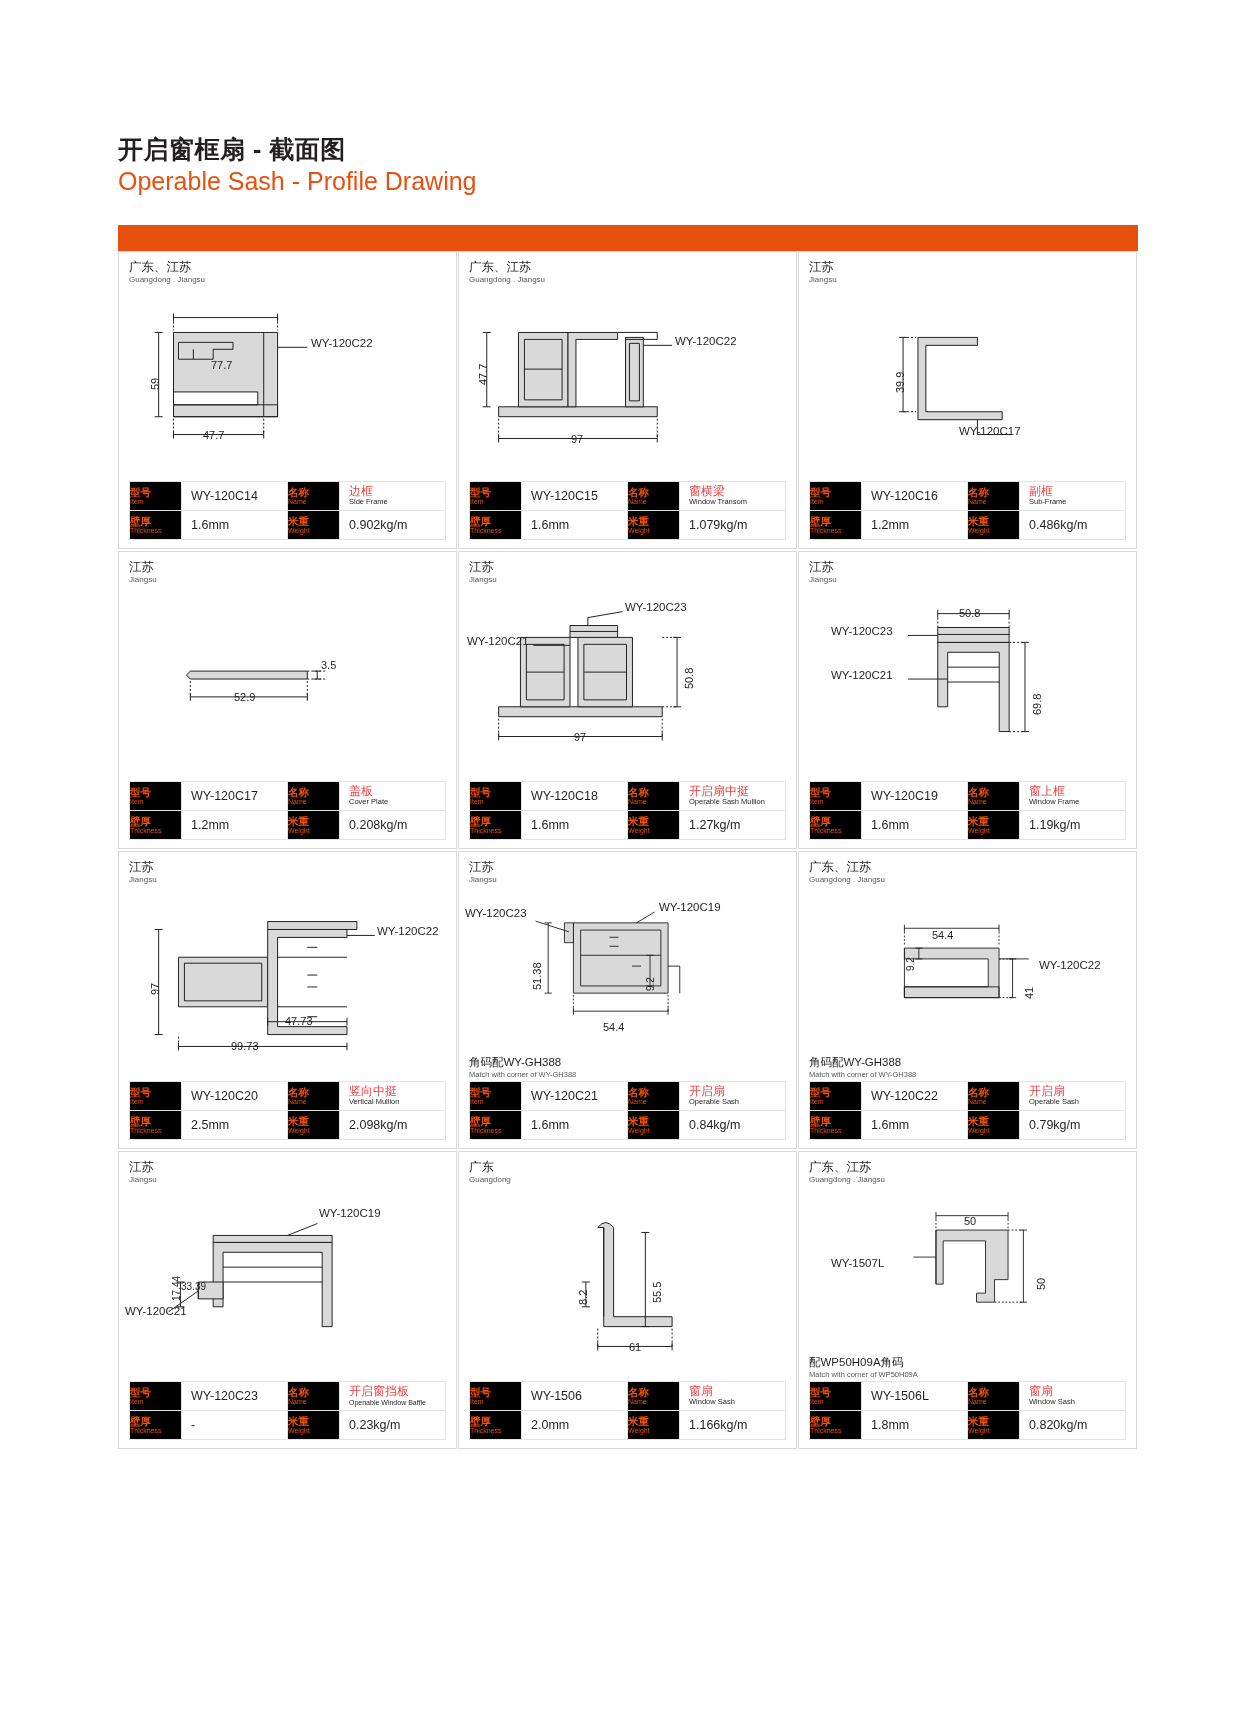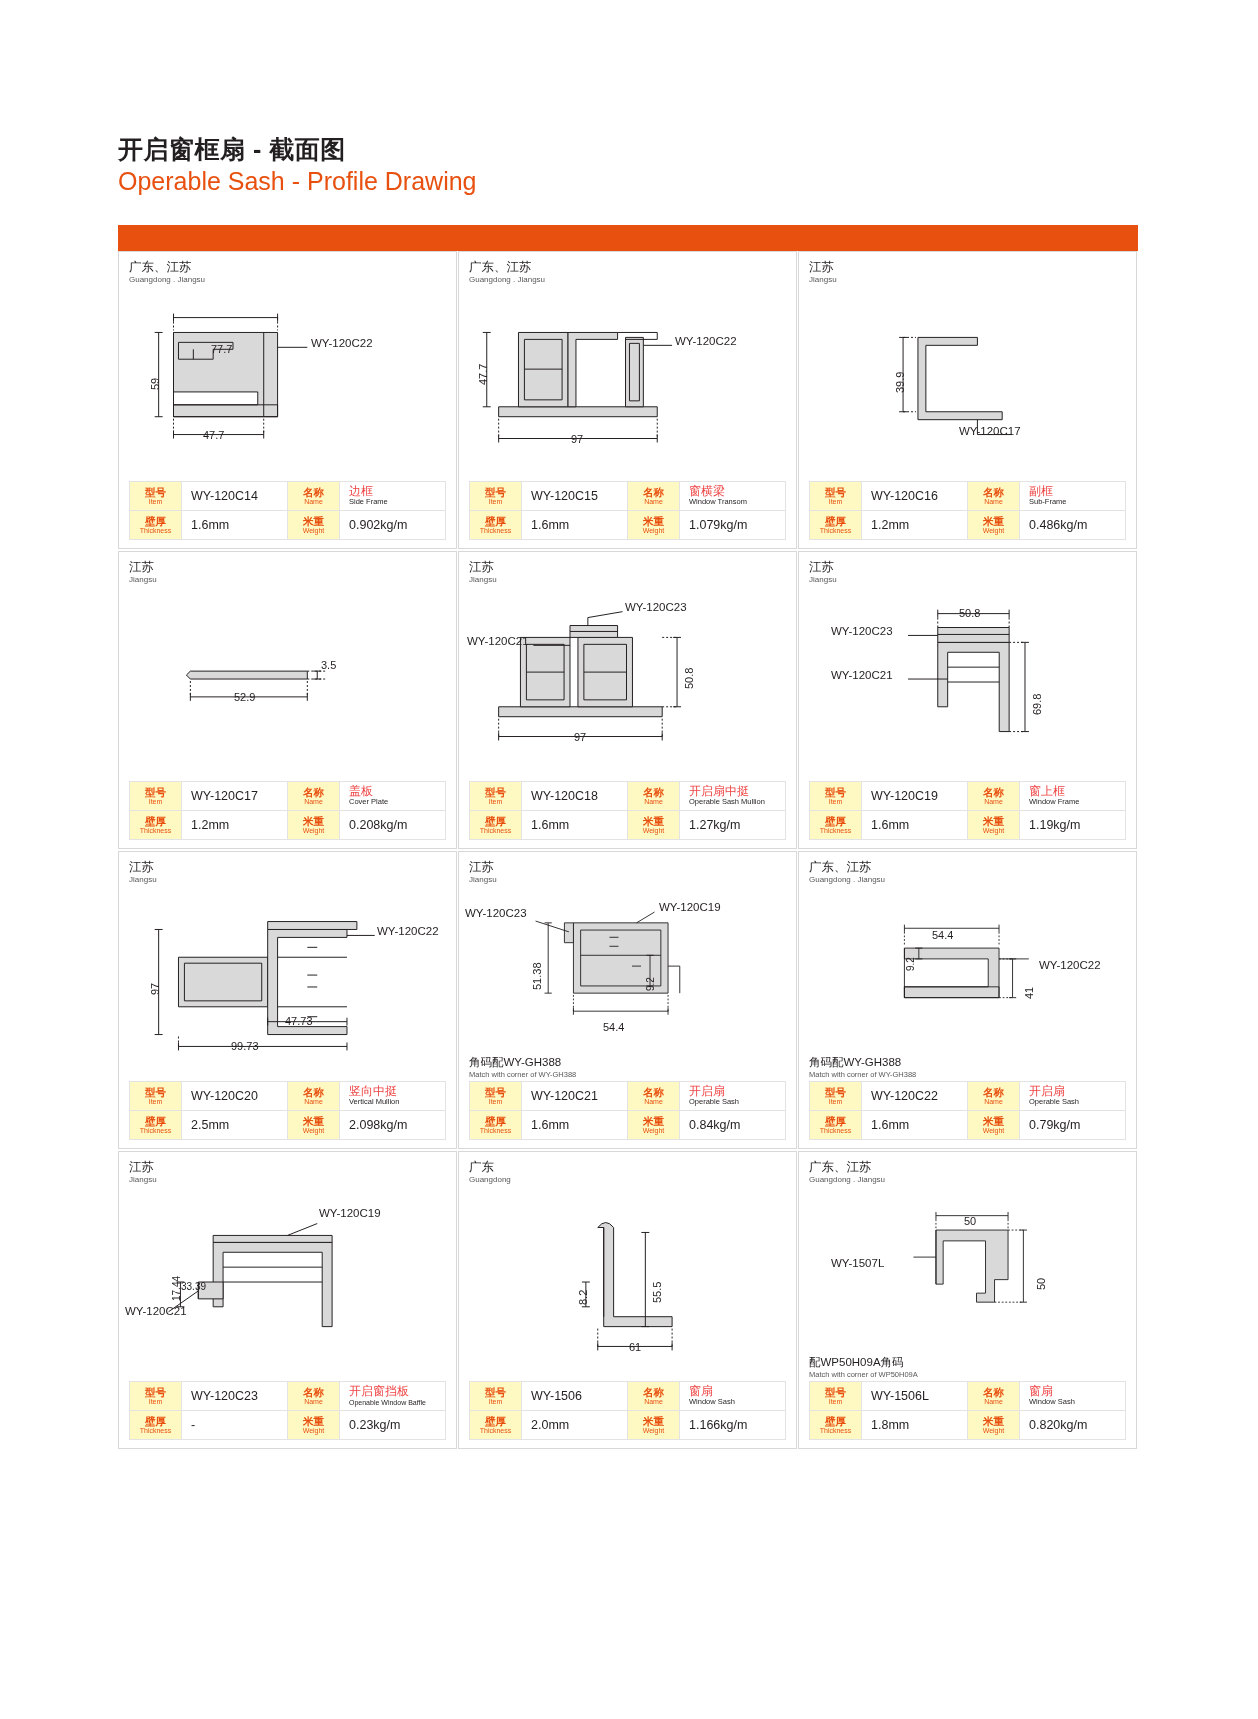--- a/index.html
+++ b/index.html
@@ -96,22 +96,21 @@
     table-layout: fixed;
   }
   .spec td {
     border: 1px solid #e3e3e3;
     padding: 0;
     height: 29px;
     vertical-align: middle;
   }
   .lbl {
     width: 52px;
-    background: #fef9c3;
-    text-align: center;
+    background: #000000;
     line-height: 1.05;
     padding: 2px 0 !important;
   }
   .lbl .cn { font-size: 10.5px; color: #e8500f; display: block; font-weight: bold; }
   .lbl .en { font-size: 7px; color: #e8500f; display: block; }
   .val {
     font-size: 12.5px;
     color: #231f20;
     padding-left: 9px !important;
   }
@@ -175,21 +174,21 @@
 
           <path class="ln" d="M40 45 L40 130"></path>
           <path class="ln" d="M36 45 L44 45 M36 130 L44 130"></path>
 
           <path class="ln" d="M55 148 L146 148"></path>
           <path class="ln" d="M55 144 L55 152 M146 144 L146 152"></path>
           <path class="ln" d="M55 132 L55 148 M146 132 L146 148" stroke-dasharray="2,2"></path>
 
           <path class="ln" d="M160 60 L190 60"></path>
         </svg>
-        <div class="dim" style="left:92px; top:58px;">77.7</div>
+        <div class="dim" style="left:92px; top:74px;">77.7</div>
         <div class="dim vert" style="left:30px; top:105px;">59</div>
         <div class="dim" style="left:84px; top:144px;">47.7</div>
         <div class="lab" style="left:192px; top:52px;">WY-120C22</div>
       </div>
       <div class="note">
         <div class="note-cn"></div>
         <div class="note-en"></div>
       </div>
       <table class="spec">
         <tbody>

